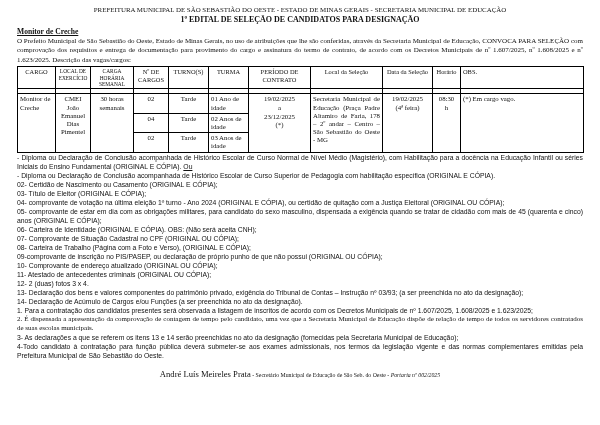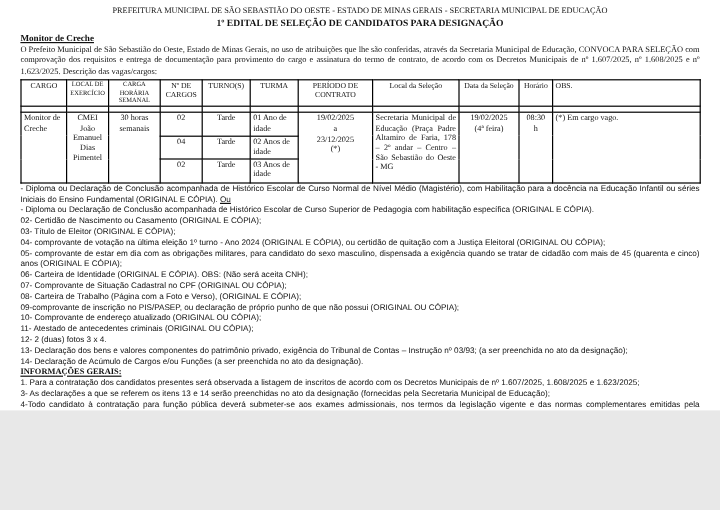--- a/index.html
+++ b/index.html
@@ -1,18 +1,18 @@
 <!DOCTYPE html>
 <html><head>
 <meta charset="utf-8">
 <style>
   * { margin:0; padding:0; box-sizing:border-box; }
   body { background:#e8e8e8; font-family:"Liberation Serif", serif; color:#111; }
   .page {
-    width:600px; height:342px; background:#fff; margin:0 auto;
+    width:600px; height:425px; background:#fff; margin:0 auto;
     padding:5px 17px 0 17px; overflow:hidden; position:relative;
   }
   .b { font-weight:normal;margin-top:43px; }
   .u { text-decoration:underline; }
   .i { font-style:italic; }
   .serif { font-family:"Liberation Serif", serif; font-size:7px; }
   .sans  { font-family:"Liberation Sans", sans-serif; font-size:6.8px; }
 
   .hdr-line { font-size:6.9px; text-align:center; line-height:9px; }
   .doc-title { font-size:8px; font-weight:bold; text-align:center; line-height:11px; }
@@ -140,23 +140,23 @@
       <div class="doc-line sans"><span class="b">07-</span><span> Comprovante de Situação Cadastral no CPF (ORIGINAL OU CÓPIA);</span></div>
       <div class="doc-line sans"><span class="b">08-</span><span> Carteira de Trabalho (Página com a Foto e Verso), (ORIGINAL E CÓPIA);</span></div>
       <div class="doc-line sans"><span class="b">09-</span><span>comprovante de inscrição no PIS/PASEP, ou declaração de próprio punho de que não possui (ORIGINAL OU CÓPIA);</span></div>
       <div class="doc-line sans"><span class="b">10-</span><span> Comprovante de endereço atualizado (ORIGINAL OU CÓPIA);</span></div>
       <div class="doc-line sans"><span class="b">11-</span><span> Atestado de antecedentes criminais (ORIGINAL OU CÓPIA);</span></div>
       <div class="doc-line sans"><span class="b">12-</span><span> 2 (duas) fotos 3 x 4.</span></div>
       <div class="doc-line sans"><span class="b">13-</span><span> Declaração dos bens e valores componentes do patrimônio privado, exigência do Tribunal de Contas – Instrução nº 03/93; (a ser preenchida no ato da designação);</span></div>
       <div class="doc-line sans"><span class="b">14-</span><span> Declaração de Acúmulo de Cargos e/ou Funções (a ser preenchida no ato da designação).</span></div>
     </div>
 
-  <div class="info-head">INFORMAÇÕES GERAIS:</div>
   <div>
       <div class="doc-line sans"><span>1. Para a contratação dos candidatos presentes será observada a listagem de inscritos de acordo com os Decretos Municipais de nº 1.607/2025, 1.608/2025 e 1.623/2025;</span></div>
+      <div class="doc-line serif"><span>2. É dispensada a apresentação da comprovação de contagem de tempo pelo candidato, uma vez que a Secretaria Municipal de Educação dispõe de relação de tempo de todos os servidores contratados de suas escolas municipais.</span></div>
       <div class="doc-line sans"><span>3- As declarações a que se referem os itens 13 e 14 serão preenchidas no ato da designação (fornecidas pela Secretaria Municipal de Educação);</span></div>
       <div class="doc-line sans"><span>4-Todo candidato à contratação para função pública deverá submeter-se aos exames admissionais, nos termos da legislação vigente e das normas complementares emitidas pela Prefeitura Municipal de São Sebastião do Oeste.</span></div>
     </div>
 
   <div class="signature">
     <span class="sig-name">André Luís Meireles Prata</span><span class="sig-role"> - Secretário Municipal de Educação de São Seb. do Oeste - </span><span class="sig-role i">Portaria nº 002/2025</span>
   </div>
 
 </div>
 

